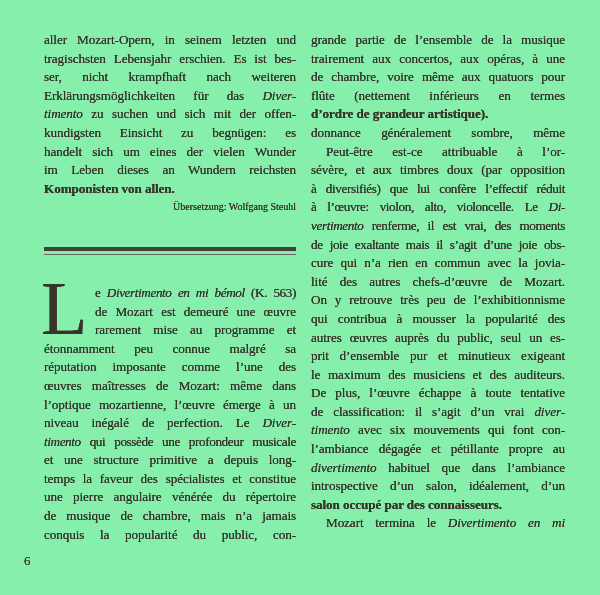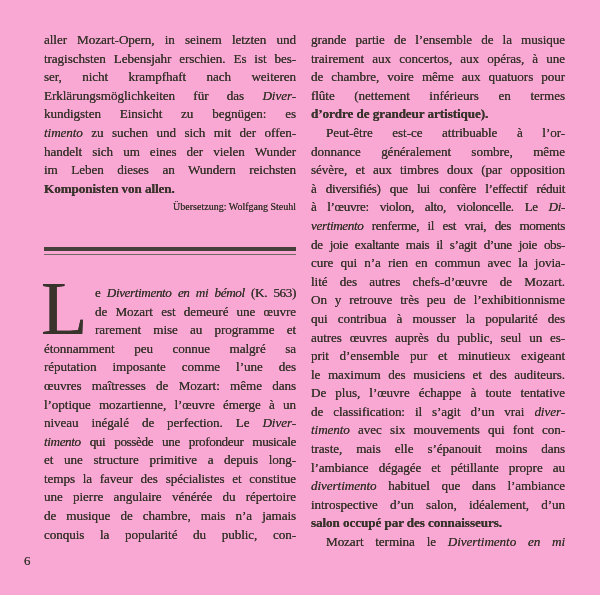--- a/index.html
+++ b/index.html
@@ -1,18 +1,18 @@
 <!DOCTYPE html>
 <html><head>
 <meta charset="utf-8">
 <style>
   html,body { margin:0; padding:0; }
   .page {
     position:relative; width:600px; height:595px;
-    background:#f9a8d4; overflow:hidden;
+    background:#86efac; overflow:hidden;
     font-family:"Liberation Serif","DejaVu Serif",serif;
     color:#38332b;
   }
   .col { position:absolute; top:31px; }
   .col-left  { left:44px;  width:252px; }
   .col-right { left:311px; width:254px; }
   .line {
     font-size:13.2px; line-height:18.6px;
     text-align:justify; text-align-last:justify;
     letter-spacing:-0.1px;
@@ -45,22 +45,22 @@
 <body>
 
 <div class="page">
 
   <div class="col col-left">
     <div>
         <div class="line"><span>aller Mozart-Opern, in seinem letzten und</span></div>
         <div class="line"><span>tragischsten Lebensjahr erschien. Es ist bes-</span></div>
         <div class="line"><span>ser, nicht krampfhaft nach weiteren</span></div>
         <div class="line"><span>Erklärungsmöglichkeiten für das </span><i>Diver-</i></div>
+        <div class="line"><i>timento</i><span> zu suchen und sich mit der offen-</span></div>
         <div class="line"><span>kundigsten Einsicht zu begnügen: es</span></div>
-        <div class="line"><i>timento</i><span> zu suchen und sich mit der offen-</span></div>
         <div class="line"><span>handelt sich um eines der vielen Wunder</span></div>
         <div class="line"><span>im Leben dieses an Wundern reichsten</span></div>
         <div class="line last"><span>Komponisten von allen.</span></div>
       </div>
     <div class="credit">Übersetzung: Wolfgang Steuhl</div>
     <div class="divider">
       <div class="rule-thick"></div>
       <div class="rule-thin"></div>
     </div>
     <div class="dropcap-wrap">
@@ -86,38 +86,37 @@
 
   <div class="col col-right">
     <div>
         <div class="line"><span>grande partie de l’ensemble de la musique</span></div>
         <div class="line"><span>trairement aux concertos, aux opéras, à une</span></div>
         <div class="line"><span>de chambre, voire même aux quatuors pour</span></div>
         <div class="line"><span>flûte (nettement inférieurs en termes</span></div>
         <div class="line last"><span>d’ordre de grandeur artistique).</span></div>
       </div>
     <div>
+        <div class="line"><span>donnance généralement sombre, même</span></div>
         <div class="line indent"><span>Peut-être est-ce attribuable à l’or-</span></div>
-        <div class="line"><span>donnance généralement sombre, même</span></div>
         <div class="line"><span>sévère, et aux timbres doux (par opposition</span></div>
         <div class="line tight"><span>à diversifiés) que lui confère l’effectif réduit</span></div>
         <div class="line tight"><span>à l’œuvre: violon, alto, violoncelle. Le </span><i>Di-</i></div>
         <div class="line tight"><i>vertimento</i><span> renferme, il est vrai, des moments</span></div>
         <div class="line tight"><span>de joie exaltante mais il s’agit d’une joie obs-</span></div>
         <div class="line"><span>cure qui n’a rien en commun avec la jovia-</span></div>
         <div class="line"><span>lité des autres chefs-d’œuvre de Mozart.</span></div>
         <div class="line"><span>On y retrouve très peu de l’exhibitionnisme</span></div>
         <div class="line"><span>qui contribua à mousser la popularité des</span></div>
         <div class="line"><span>autres œuvres auprès du public, seul un es-</span></div>
         <div class="line"><span>prit d’ensemble pur et minutieux exigeant</span></div>
         <div class="line"><span>le maximum des musiciens et des auditeurs.</span></div>
         <div class="line"><span>De plus, l’œuvre échappe à toute tentative</span></div>
         <div class="line"><span>de classification: il s’agit d’un vrai </span><i>diver-</i></div>
         <div class="line"><i>timento</i><span> avec six mouvements qui font con-</span></div>
-        <div class="line"><span>traste, mais elle s’épanouit moins dans</span></div>
         <div class="line"><span>l’ambiance dégagée et pétillante propre au</span></div>
         <div class="line"><i>divertimento</i><span> habituel que dans l’ambiance</span></div>
         <div class="line"><span>introspective d’un salon, idéalement, d’un</span></div>
         <div class="line last"><span>salon occupé par des connaisseurs.</span></div>
       </div>
     <div>
         <div class="line indent"><span>Mozart termina le </span><i>Divertimento en mi</i></div>
       </div>
   </div>
 

